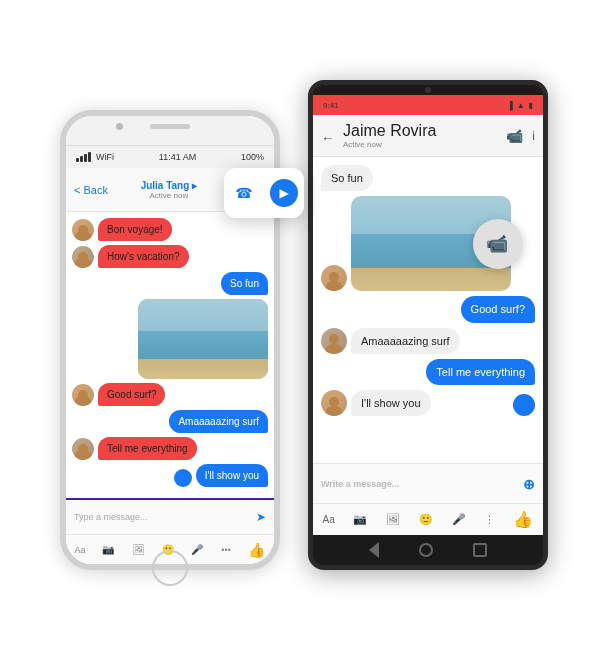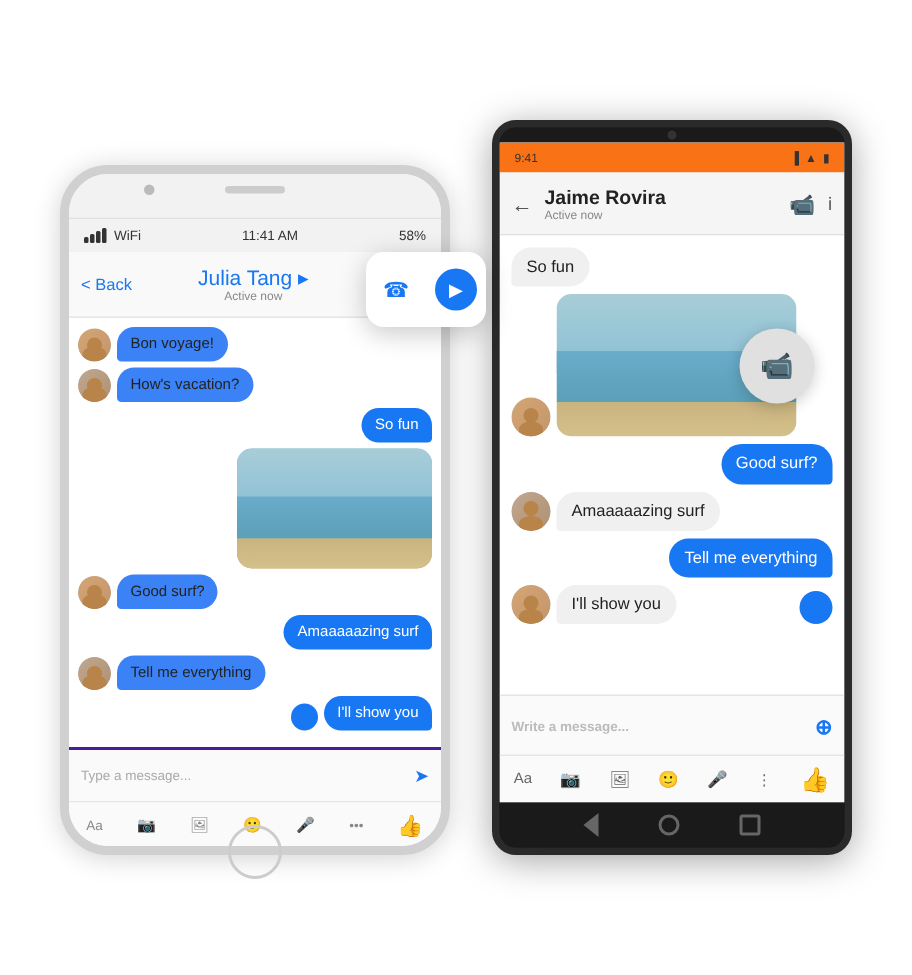--- a/index.html
+++ b/index.html
@@ -19,21 +19,21 @@
       display: flex;
       align-items: flex-end;
       justify-content: center;
       gap: 28px;
       padding: 20px;
       position: relative;
     }
 
     
     .iphone {
-      width: 260px;
+      width: 220px;
       height: 460px;
       background: #fff;
       border-radius: 32px;
       border: 6px solid #d0d0d0;
       box-shadow: 0 2px 18px rgba(0,0,0,0.18);
       position: relative;
       display: flex;
       flex-direction: column;
       overflow: visible;
     }
@@ -121,22 +121,22 @@
       gap: 2px;
     }
 
     .iphone-header-center {
       display: flex;
       flex-direction: column;
       align-items: center;
     }
 
     .iphone-contact-name {
-      font-size: 14px;
-      font-weight: 400;
+      font-size: 10px;
+      font-weight: 700;
       color: #1877f2;
     }
 
     .iphone-active {
       font-size: 8px;
       color: #888;
     }
 
     .iphone-header-actions {
       display: flex;
@@ -182,21 +182,21 @@
 
     .bubble {
       max-width: 130px;
       padding: 5px 9px;
       border-radius: 16px;
       font-size: 10px;
       line-height: 1.3;
     }
 
     .bubble.received {
-      background: #3b82f6;
+      background: #ef4444;
       color: #222;
       border-bottom-left-radius: 4px;
     }
 
     .bubble.sent {
       background: #1877f2;
       color: #fff;
       border-bottom-right-radius: 4px;
     }
 
@@ -338,21 +338,21 @@
     .android-screen {
       flex: 1;
       background: #fff;
       display: flex;
       flex-direction: column;
       overflow: hidden;
     }
 
     .android-status {
       height: 20px;
-      background: #f97316;
+      background: #ef4444;
       display: flex;
       align-items: center;
       justify-content: space-between;
       padding: 0 10px;
       font-size: 8px;
       color: #333;
       flex-shrink: 0;
     }
 
     .android-chat-header {
@@ -365,22 +365,22 @@
       gap: 8px;
       flex-shrink: 0;
     }
 
     .android-back-arrow {
       font-size: 14px;
       color: #555;
     }
 
     .android-contact-name {
-      font-size: 13px;
-      font-weight: 700;
+      font-size: 16px;
+      font-weight: 400;
       color: #222;
       flex: 1;
     }
 
     .android-active {
       font-size: 8px;
       color: #888;
     }
 
     .android-header-actions {
@@ -561,21 +561,21 @@
       <div class="iphone-status-left">
         <div class="signal-bars">
           <div class="signal-bar" style="height:4px"></div>
           <div class="signal-bar" style="height:6px"></div>
           <div class="signal-bar" style="height:8px"></div>
           <div class="signal-bar" style="height:10px"></div>
         </div>
         <span>WiFi</span>
       </div>
       <span>11:41 AM</span>
-      <span>58%</span>
+      <span>100%</span>
     </div>
 
     <div class="iphone-chat-header">
       <div class="iphone-back">
         <span>&lt; Back</span>
       </div>
       <div class="iphone-header-center">
         <span class="iphone-contact-name">Julia Tang ▸</span>
         <span class="iphone-active">Active now</span>
       </div>

